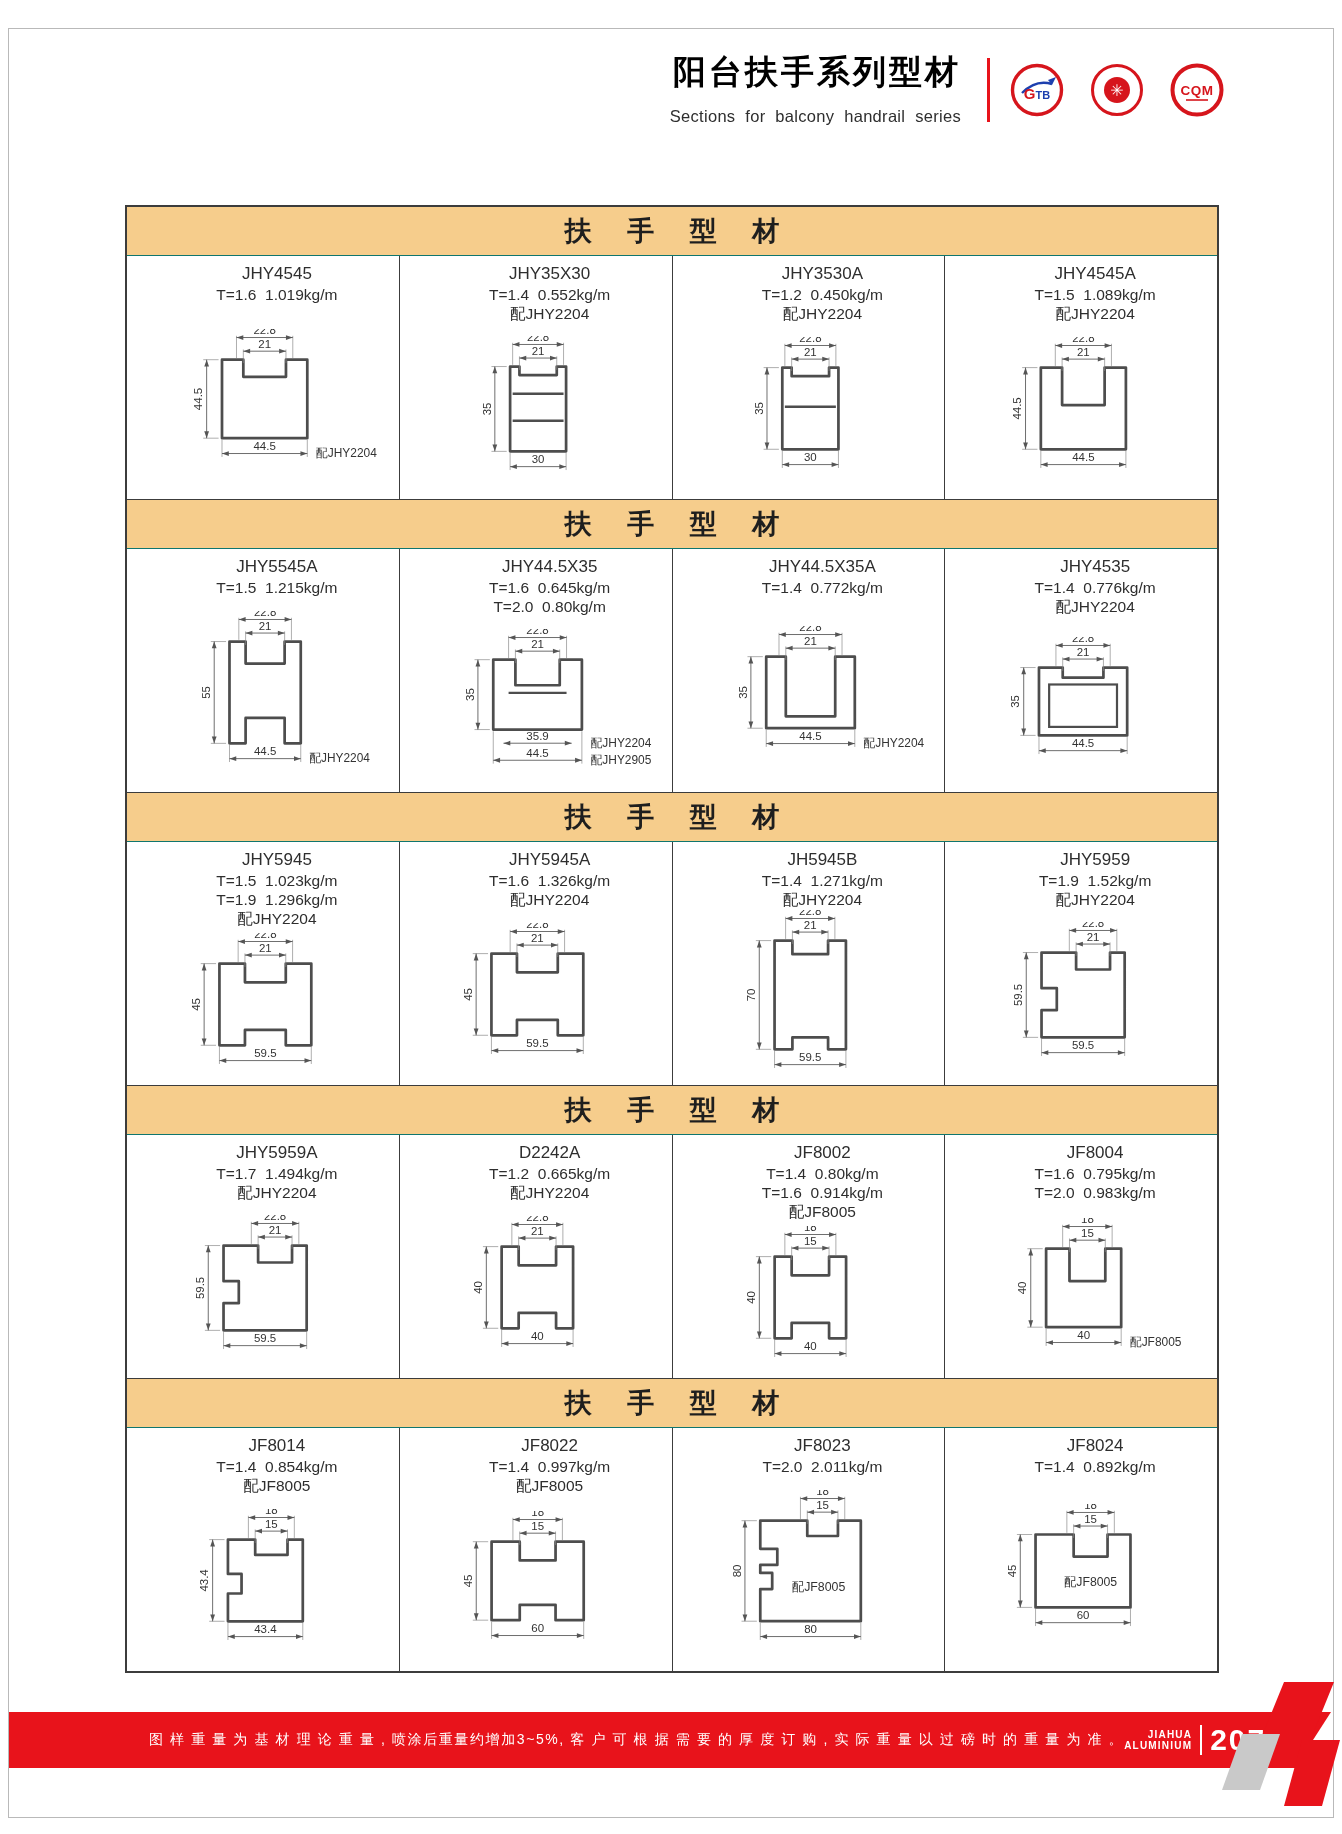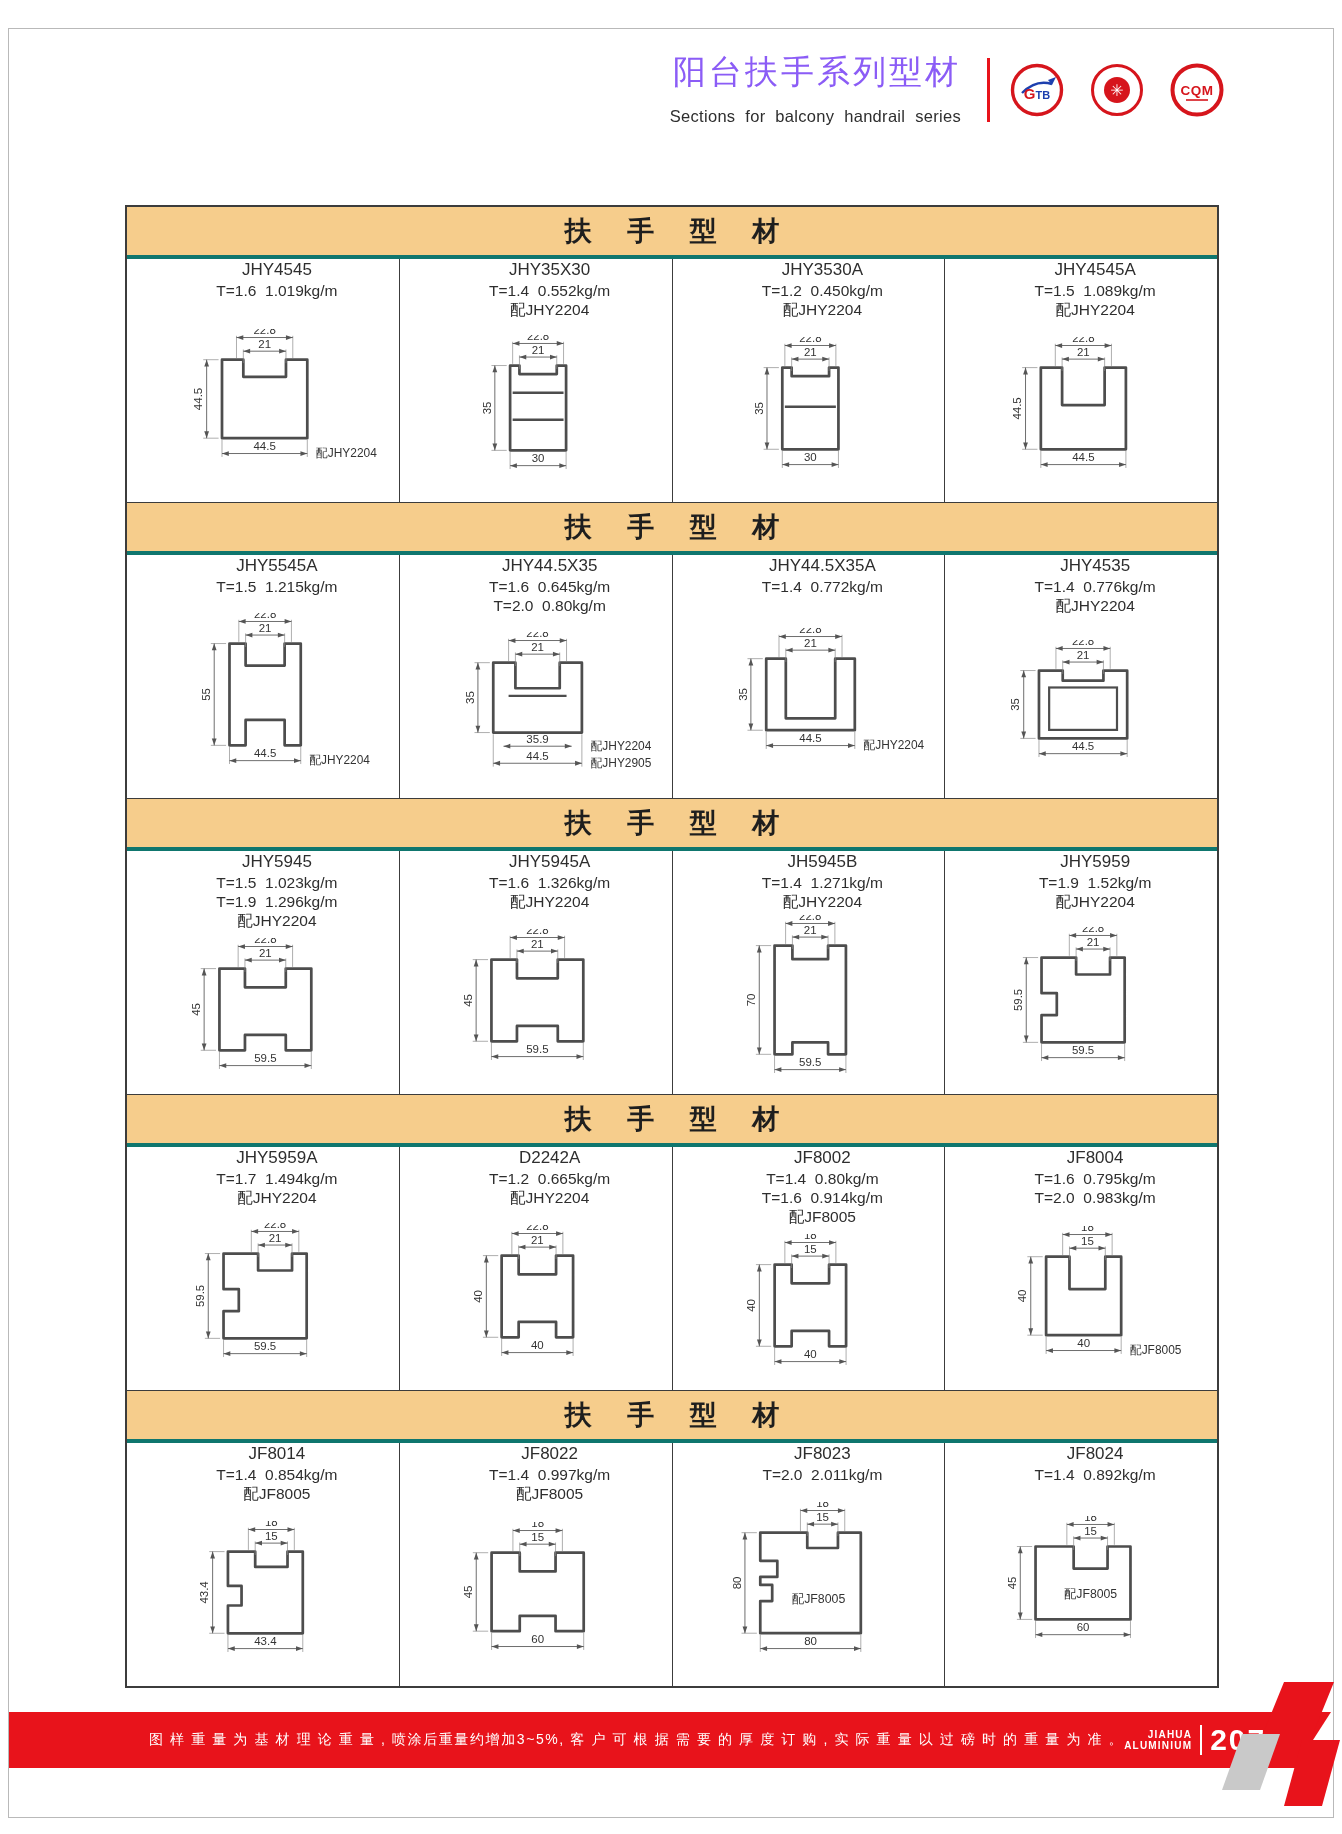--- a/index.html
+++ b/index.html
@@ -4,36 +4,36 @@
 <style>
   html,body{margin:0;padding:0;}
   body{
     width:1342px;height:1834px;position:relative;background:#fff;
     font-family:"Liberation Sans",sans-serif;color:#333;overflow:hidden;
   }
   .page-frame{position:absolute;left:8px;top:28px;right:8px;bottom:16px;border:1px solid #b9b9b9;}
   
   .hdr{position:absolute;top:54px;right:118px;display:flex;align-items:center;gap:20px;}
   .hdr-text{text-align:right;margin-right:6px;}
-  .hdr-title{font-size:33px;font-weight:normal;color:#8b5cf6;letter-spacing:3px;line-height:36px;}
+  .hdr-title{font-size:33px;font-weight:bold;color:#000000;letter-spacing:3px;line-height:36px;}
   .hdr-sub{font-size:16.5px;color:#2e2e2e;margin-top:17px;word-spacing:5px;letter-spacing:.3px;}
   .hdr-divider{width:3px;height:64px;background:#e8131b;}
   .logos{display:flex;gap:26px;align-items:center;}
   
   .table{position:absolute;left:125px;top:205px;width:1090px;border:2px solid #3c3c3c;background:#fff;}
   .sec-hdr{
-    height:48px;background:#f6cd8c;border-bottom:4px solid #0f766e;
+    height:48px;background:#f6cd8c;border-bottom:1px solid #0f766e;
     display:flex;align-items:center;justify-content:center;
     font-size:27px;font-weight:bold;color:#1e1e1e;letter-spacing:14px;text-indent:14px;
   }
   .section + .section .sec-hdr{border-top:1px solid #3c3c3c;}
   .row{display:flex;height:243px;}
   .cell{
     flex:1 1 0;border-right:1px solid #3c3c3c;box-sizing:border-box;
-    display:flex;flex-direction:column;align-items:center;min-width:0;margin-left:28px;
+    display:flex;flex-direction:column;align-items:center;padding-top:7px;min-width:0;margin-left:28px;
   }
   .cell:last-child{border-right:none;}
   .model{font-size:17px;line-height:22px;color:#2e2e2e;}
   .spec{font-size:15.5px;line-height:19px;color:#2e2e2e;white-space:pre;}
   .draw{flex:1;min-height:0;width:100%;display:flex;align-items:center;justify-content:center;}
   .draw svg{display:block;}
   
   .band{
     position:absolute;left:9px;top:1712px;width:1290px;height:56px;background:#e8131b;
     clip-path:polygon(0 0,100% 0,calc(100% - 36px) 100%,0 100%);

